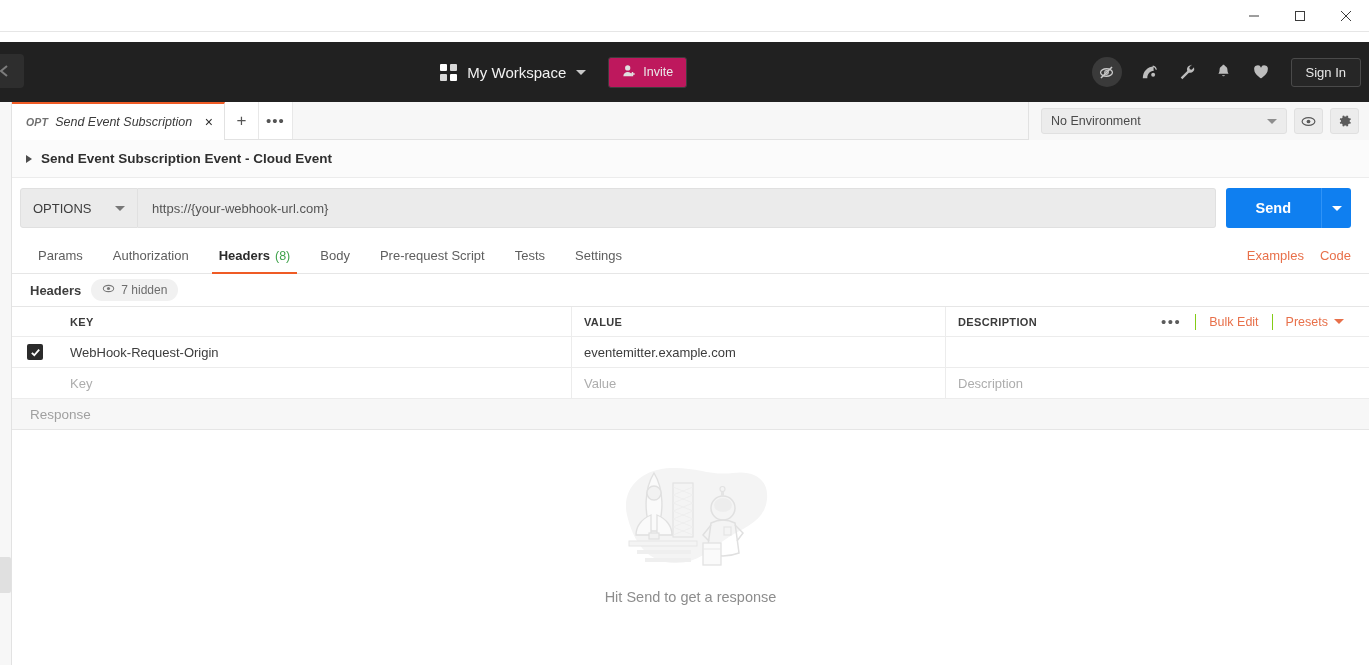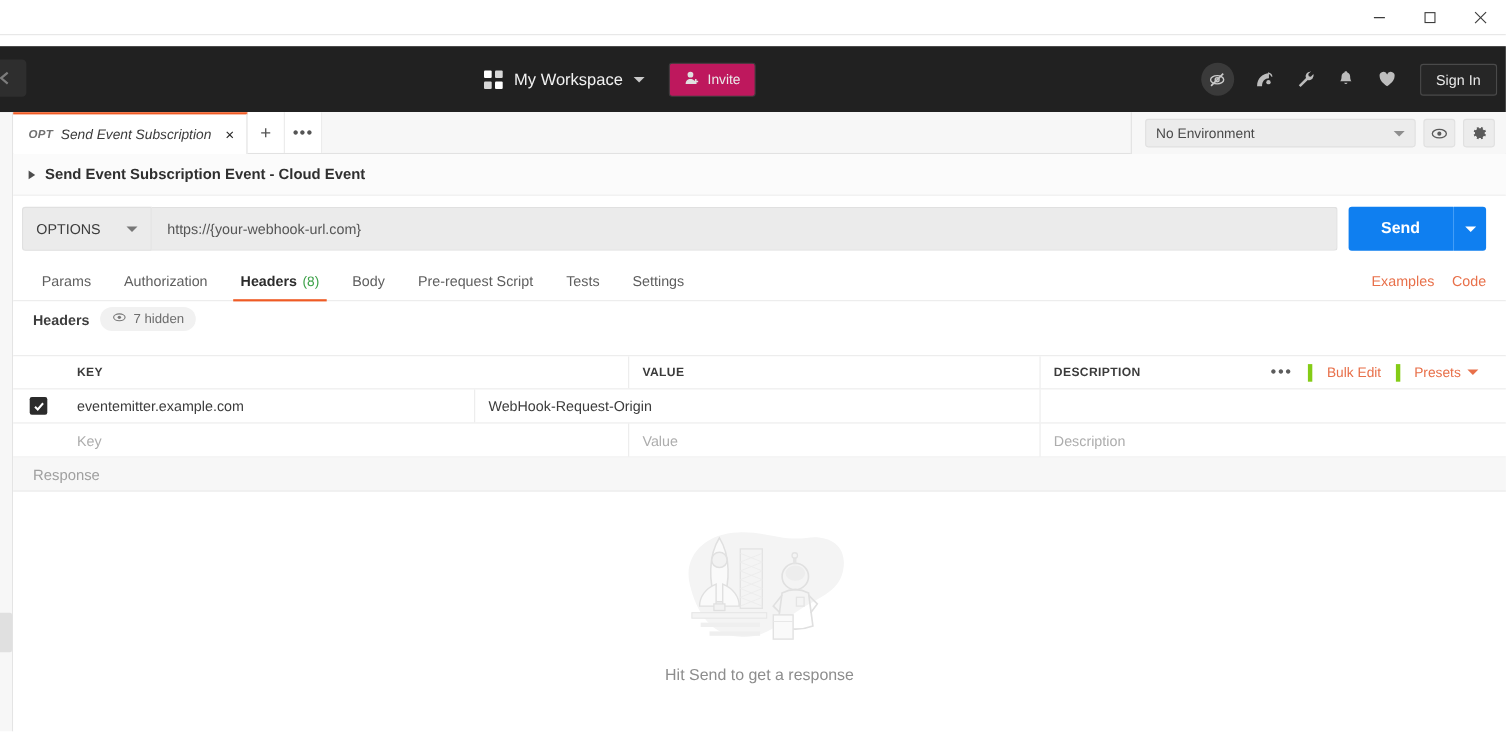--- a/index.html
+++ b/index.html
@@ -173,40 +173,40 @@
 
   
   .headers-bar { height:32px; display:flex; align-items:center; padding:0 18px; gap:10px; background:#fff; }
   .headers-label { font-size:13px; color:#3e3e3e; font-weight:bold; }
   .hidden-pill {
     display:flex; align-items:center; gap:6px; background:#f1f1f1; border-radius:11px;
     padding:3px 11px; font-size:12px; color:#6d6d6d;
   }
 
   
-  .tbl { width:100%; border-top:1px solid #e6e6e6; font-size:13px;margin-top:17px; }
+  .tbl { width:100%; border-top:1px solid #e6e6e6; font-size:13px; }
   .tbl .row { display:flex; height:31px; border-bottom:1px solid #ececec; align-items:stretch; }
   .tbl .row.head { background:#fff; height:30px; }
   .cell { display:flex; align-items:center; border-right:1px solid #ececec; padding:0 12px; }
   .c-chk { width:46px; justify-content:center; border-right:none; }
   .c-key { width:514px; }
   .c-val { width:374px; }
   .c-desc { flex:1; border-right:none; }
   .th { font-size:11px; font-weight:bold; color:#3b3b3b; letter-spacing:.35px; }
   .muted { color:#adadad; }
   .txt { color:#3c3c3c; }
   .chk {
     width:16px; height:16px; background:#2b2b2b; border-radius:2px;
     display:flex; align-items:center; justify-content:center;
   }
   .chk svg { display:block; }
   .head-tools { margin-left:auto; display:flex; align-items:center; gap:0; height:100%; }
   .ht-dots { color:#5c5c5c; font-size:15px; letter-spacing:1.5px; padding:0 14px; }
   .ht-link {
-    color:#e8704a; font-size:12.5px; padding:0 13px; border-left:4px solid #84cc16;
+    color:#e8704a; font-size:12.5px; padding:0 13px; border-left:1px solid #84cc16;
     display:flex; align-items:center; gap:6px; height:16px;
   }
   .ht-link .caret-dn { border-top-color:#e8704a; }
 
   
   .response-bar {
     height:31px; background:#f7f7f7; border-bottom:1px solid #e6e6e6;
     display:flex; align-items:center; padding:0 18px; font-size:13.5px; color:#a0a0a0;
   }
   .response-body {
@@ -427,22 +427,22 @@
       </div>
 
       <div class="row">
         <div class="cell c-chk">
           <span class="chk">
             <svg width="11" height="11" viewBox="0 0 12 12">
                 <path d="M2 6.3 L4.7 9 L10 2.8" fill="none" stroke="#fff" stroke-width="2"></path>
               </svg>
           </span>
         </div>
+        <div class="cell c-key txt">WebHook-Request-Origin</div>
         <div class="cell c-val txt">eventemitter.example.com</div>
-        <div class="cell c-key txt">WebHook-Request-Origin</div>
         <div class="cell c-desc txt"></div>
       </div>
 
       <div class="row">
         <div class="cell c-chk"></div>
         <div class="cell c-key muted">Key</div>
         <div class="cell c-val muted">Value</div>
         <div class="cell c-desc muted">Description</div>
       </div>
     </div>

